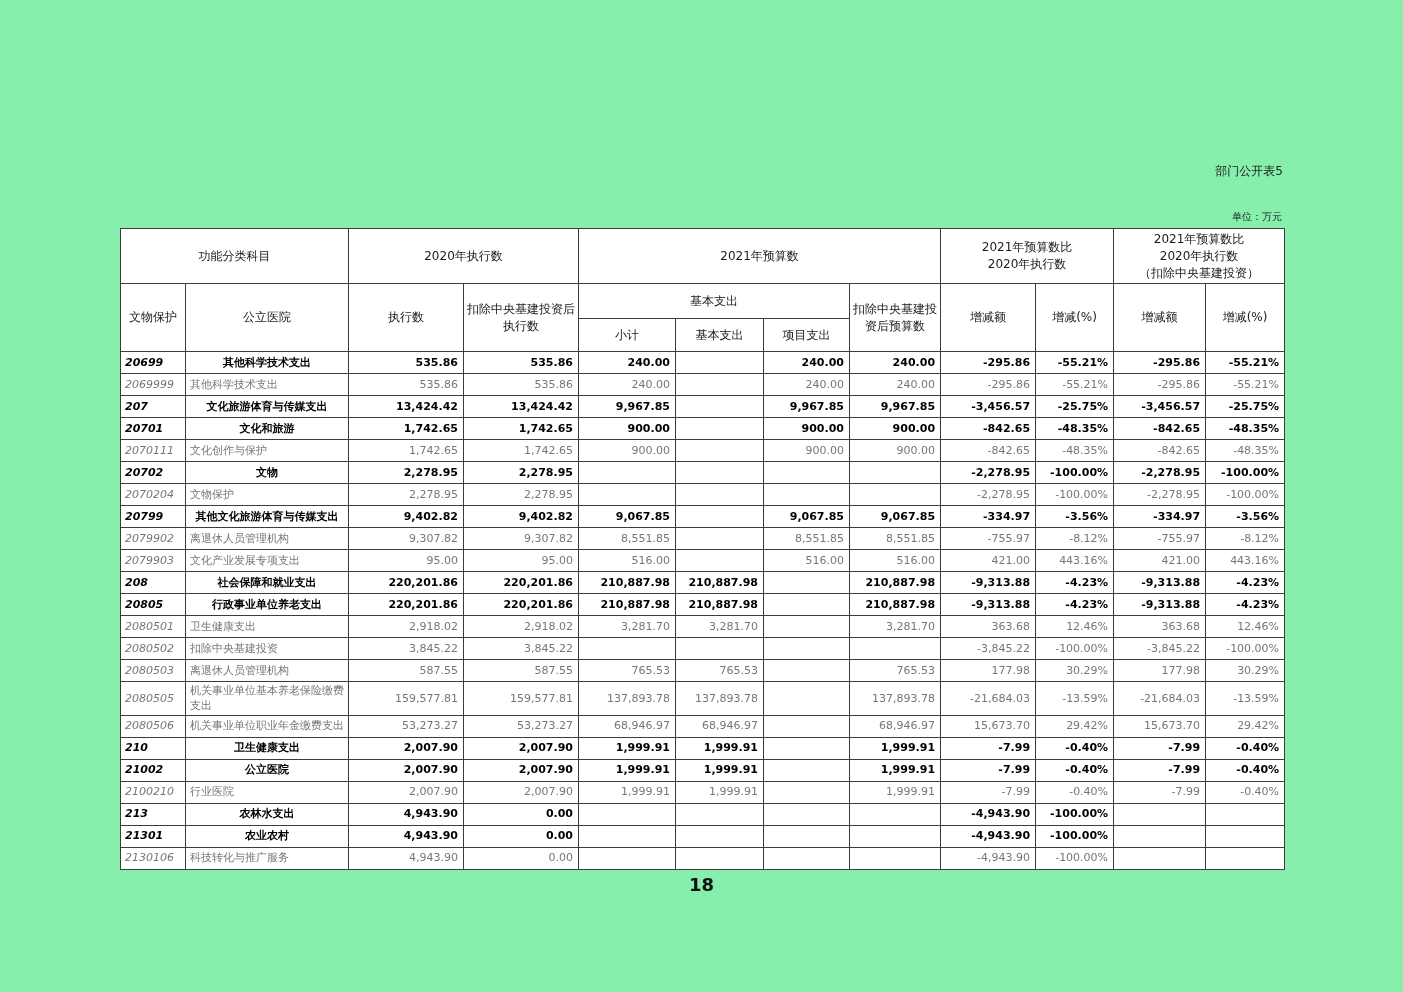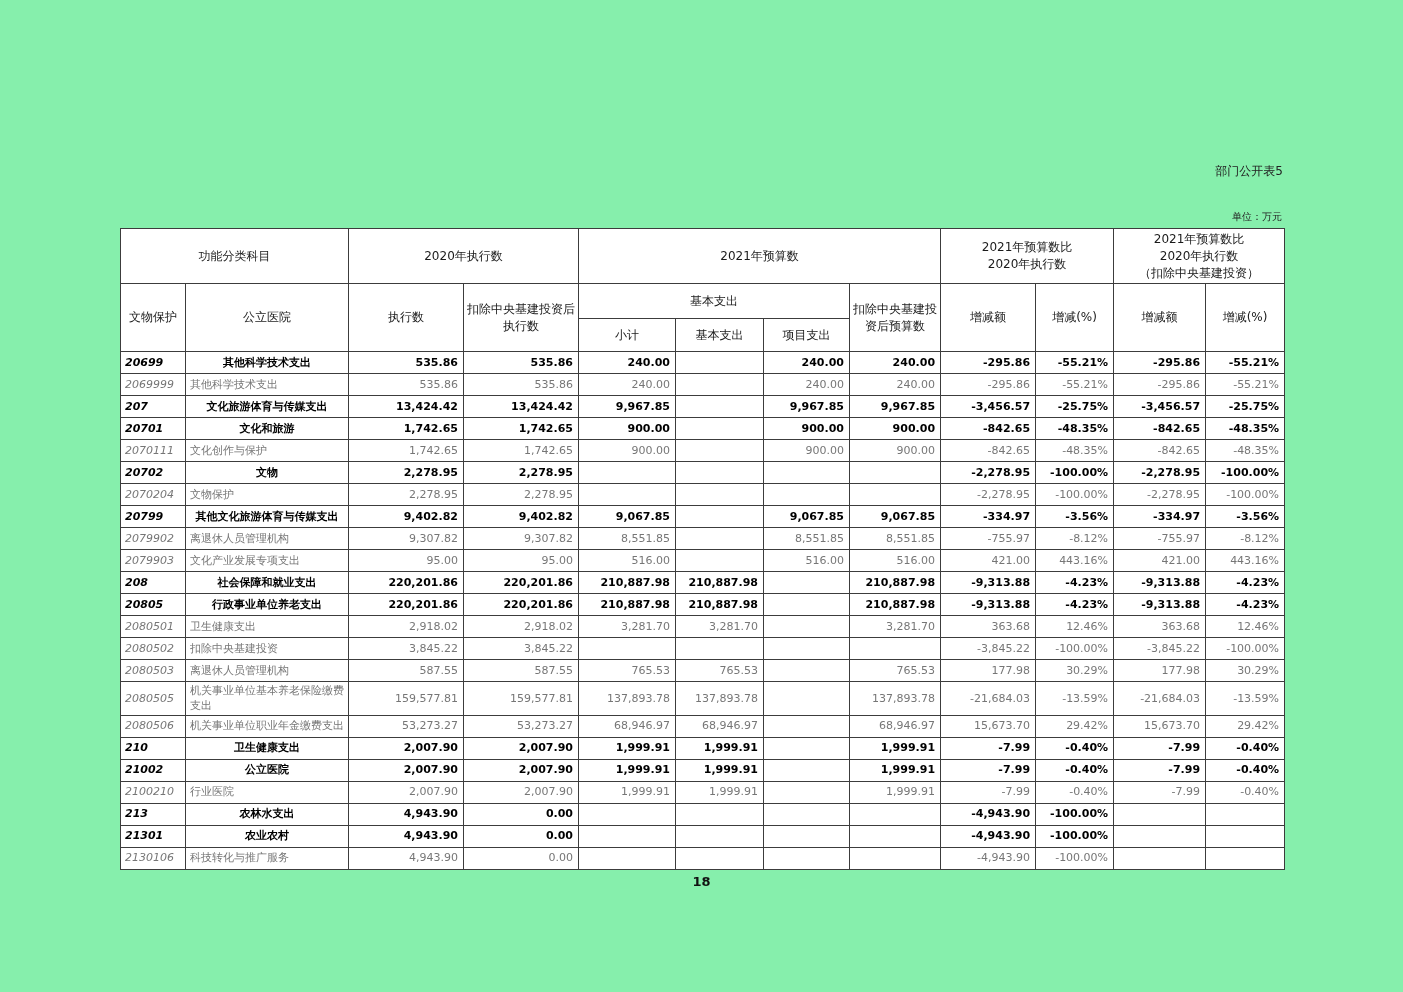--- a/index.html
+++ b/index.html
@@ -48,21 +48,21 @@
     vertical-align: middle; background: #fff;
   }
   td.code { text-align: left; font-style: italic; }
   td.name { text-align: left; }
   td.num  { text-align: right; padding-right: 5px; }
   tr.bold-row td { color: #000; font-weight: bold; }
   tr.bold-row td.name { text-align: center; }
 
   .page-number {
     position: absolute; top: 874px; left: 50%; transform: translateX(-50%);
-    font-size: 13px; font-weight: bold; color: #111;
+    font-size: 18px; font-weight: bold; color: #111;
   }
 </style>
 </head>
 <body>
 
 <div class="page">
 
   <div class="doc-label">部门公开表5</div>
   <div class="unit-label">单位：万元</div>
 

